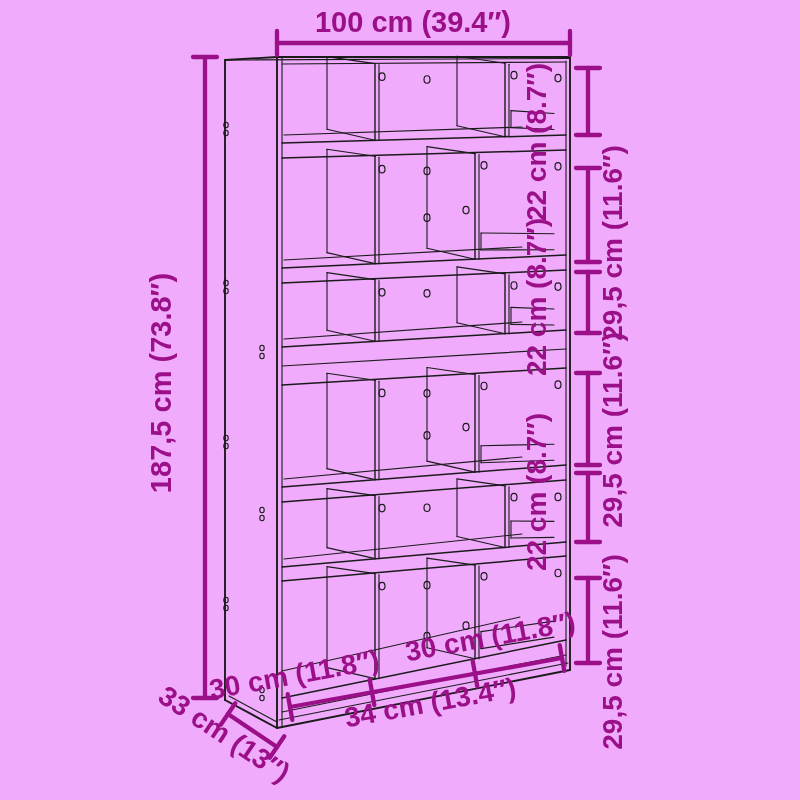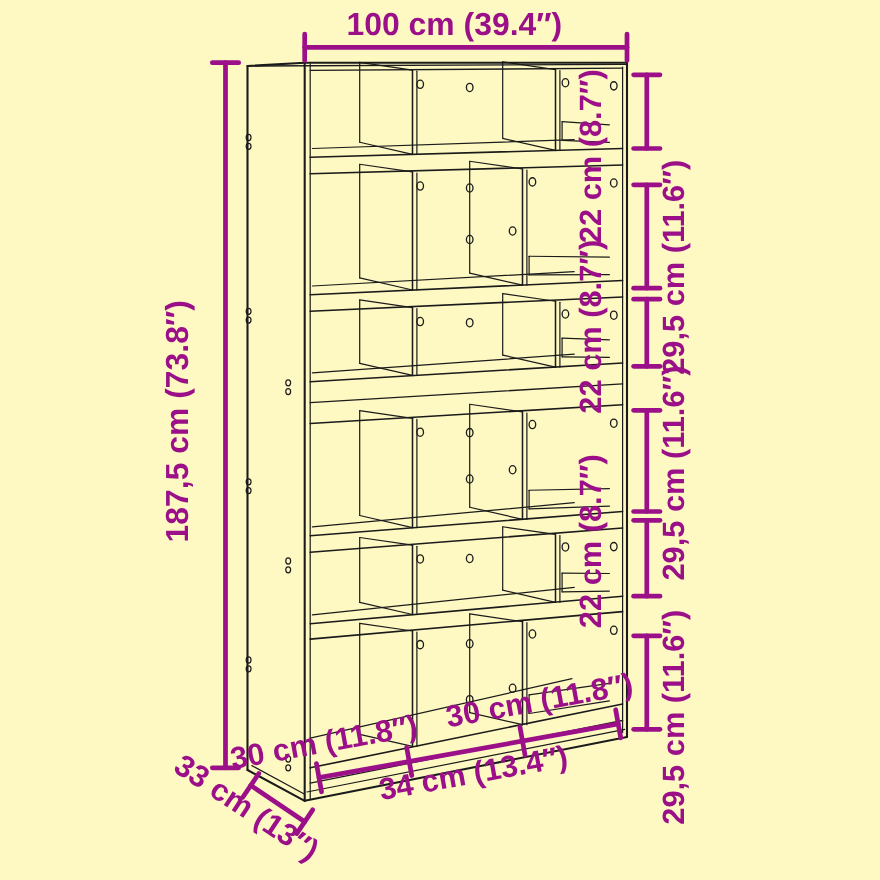--- a/index.html
+++ b/index.html
@@ -1,16 +1,16 @@
 <!DOCTYPE html>
 <html><head>
 <meta charset="utf-8">
 <style>
   html,body{margin:0;padding:0;background:#ffffff;}
-  .stage{position:relative;width:800px;height:800px;background:#fef9c3;overflow:hidden;
+  .stage{position:relative;width:800px;height:800px;background:#f0abfc;overflow:hidden;
          font-family:"Liberation Sans", sans-serif;}
   svg{position:absolute;left:0;top:0;}
   text{font-family:"Liberation Sans","DejaVu Sans",sans-serif;font-weight:bold;}
 </style>
 </head>
 <body>
 
 <div class="stage">
   <svg id="scene" width="800" height="800" viewBox="0 0 800 800" aria-label="bookcase room divider with staggered cubby compartments">
       <g>

